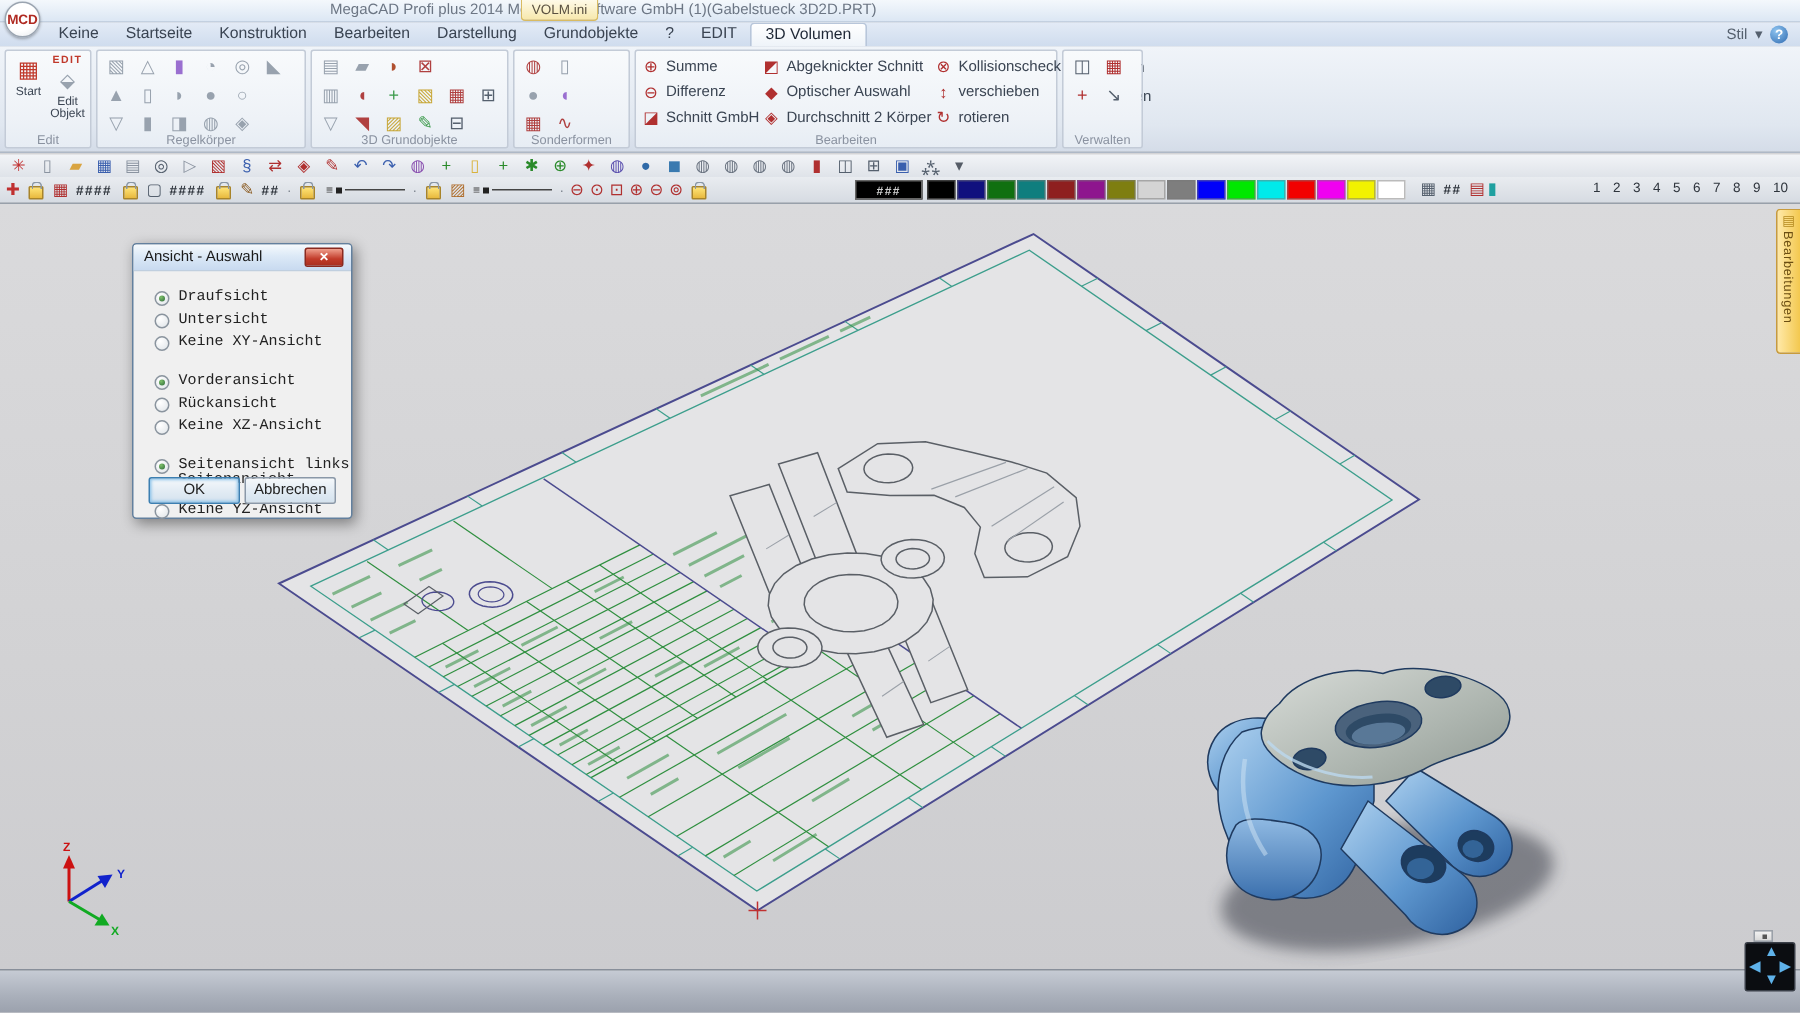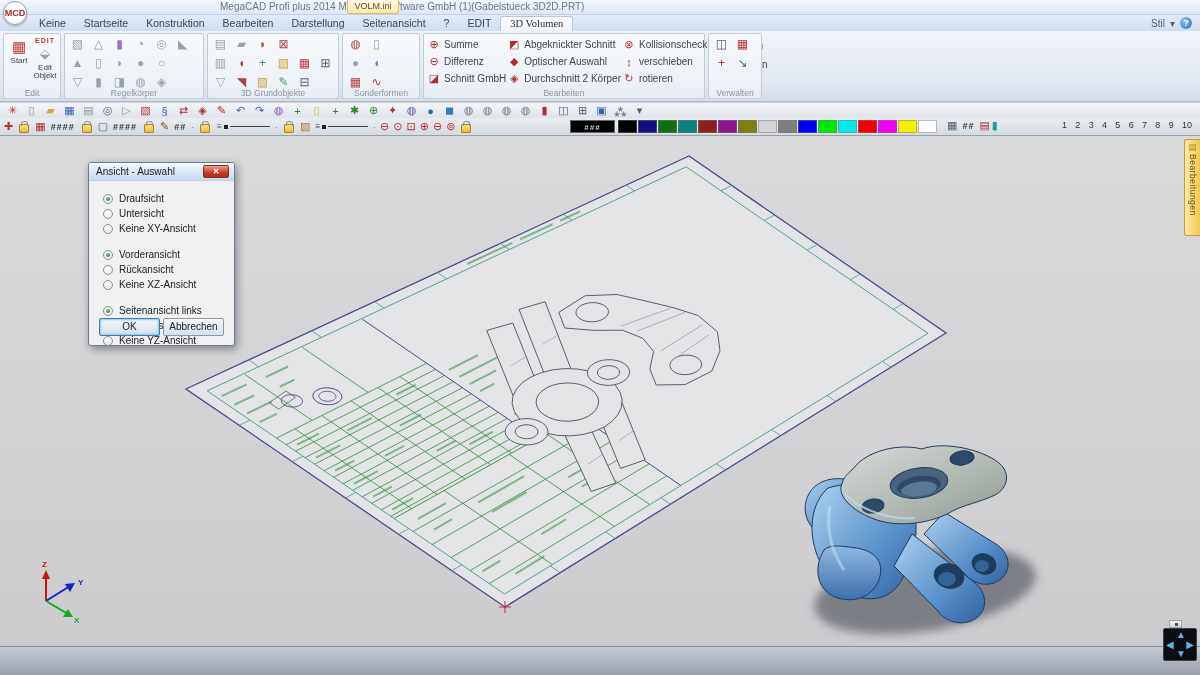--- a/index.html
+++ b/index.html
@@ -13,21 +13,21 @@
     color:#b02a22; font-size:9px; font-weight:bold; text-align:center; line-height:22px; }
   .win-title { position:absolute; left:220px; top:1px; font-size:10px; color:#6c7684; }
   .ini-tab { position:absolute; left:347px; top:0; width:52px; height:14px;
     background:linear-gradient(#fefae8,#f7e8ad); border:1px solid #d9bb62; border-top:none;
     border-radius:0 0 3px 3px; font-size:9px; color:#5a5140; text-align:center; line-height:13px; }
   .menubar { position:absolute; left:0; top:15px; width:1200px; height:16px;
     background:linear-gradient(#e3ebf6,#cfdcee); display:flex; align-items:center; }
   #menu-items { display:flex; margin-left:30px; }
   .menu-item { font-size:10.5px; color:#3a4452; padding:1px 9px 2px; cursor:default; }
   .menu-item.active { background:linear-gradient(#ffffff,#eef3f9); border:1px solid #b8c6da;
-    border-bottom:none; border-radius:3px 3px 0 0; color:#1f2836;font-family:Liberation Serif, serif; }
+    border-bottom:none; border-radius:3px 3px 0 0; color:#1f2836; }
   .menu-right { position:absolute; right:8px; top:2px; display:flex; align-items:center; gap:5px;
     font-size:10px; color:#55606e; }
   .help-bubble { width:12px; height:12px; border-radius:50%;
     background:radial-gradient(circle at 35% 30%, #8ec4f0, #2f6ab0); color:#fff;
     font-size:9px; font-weight:bold; text-align:center; line-height:12px; }
   .ribbon { position:absolute; left:0; top:31px; width:1200px; height:71px;
     background:linear-gradient(#f0f4f9,#e0e7f0 75%,#d4dce8);
     border-bottom:1px solid #aeb8c6; display:flex; align-items:stretch; padding:2px 0 2px 3px; }
   .rgroup { position:relative; background:linear-gradient(#f8fafc,#eef2f7 70%,#e7edf4);
     border:1px solid #c3cbd7; border-radius:2px; margin-right:3px; padding:1px 2px 11px 2px; }
@@ -86,21 +86,21 @@
   .dlg-close { position:absolute; right:5px; top:2px; width:26px; height:13px; border-radius:2px;
     background:linear-gradient(#ef9f8d,#c23b2a 60%,#a92f20); border:1px solid #8a2a20;
     color:#fff; font-size:8px; font-weight:bold; text-align:center; line-height:12px; cursor:pointer; }
   .dlg-body { padding:10px 0 0 14px; }
   .radio-row { display:flex; align-items:center; height:15px; cursor:pointer; }
   .radio-gap { height:11px; }
   .rb { width:10px; height:10px; border-radius:50%; border:1px solid #8a949e;
     background:radial-gradient(circle at 35% 30%, #ffffff, #dfe4e8); position:relative; }
   .rb.sel::after { content:""; position:absolute; left:2px; top:2px; width:4px; height:4px;
     border-radius:50%; background:radial-gradient(circle at 35% 30%, #7ec06a, #2d6a3a); }
-  .radio-lbl { font-size:10px; color:#222; margin-left:6px; }
+  .radio-lbl { font-size:10px; color:#222; margin-left:6px;font-family:Liberation Mono, monospace; }
   .dlg-buttons { position:absolute; bottom:9px; left:10px; right:10px; display:flex;
     justify-content:space-between; }
   .btn { width:61px; height:18px; font-size:10px; color:#222; text-align:center; line-height:16px;
     background:linear-gradient(#f5f8fb,#e3ecf4 50%,#d4e2ee); border:1px solid #8a98a8;
     border-radius:2px; cursor:pointer; }
   .btn.default { border:1px solid #3c7fb1; box-shadow:0 0 2px 1px #8ec4ea inset; }
   .side-tab { position:absolute; right:0; top:3px; width:16px; height:97px;
     background:linear-gradient(90deg,#ffe9a8,#f3c84f); border:1px solid #c89b3c; border-right:none;
     border-radius:3px 0 0 3px; display:flex; flex-direction:column; align-items:center;
     padding-top:2px; cursor:pointer; z-index:15; }
@@ -128,21 +128,21 @@
 <div class="app-logo">MCD</div>
 <div class="ini-tab">VOLM.ini</div>
 
 <div class="menubar">
   <div id="menu-items">
       <div class="menu-item">Keine</div>
       <div class="menu-item">Startseite</div>
       <div class="menu-item">Konstruktion</div>
       <div class="menu-item">Bearbeiten</div>
       <div class="menu-item">Darstellung</div>
-      <div class="menu-item">Seitenansicht</div>
+      <div class="menu-item">Grundobjekte</div>
       <div class="menu-item">?</div>
       <div class="menu-item">EDIT</div>
       <div class="menu-item active">3D Volumen</div>
     </div>
   <div class="menu-right">
     <span>Stil</span>
     <span>▾</span>
     <span class="help-bubble">?</span>
   </div>
 </div>

